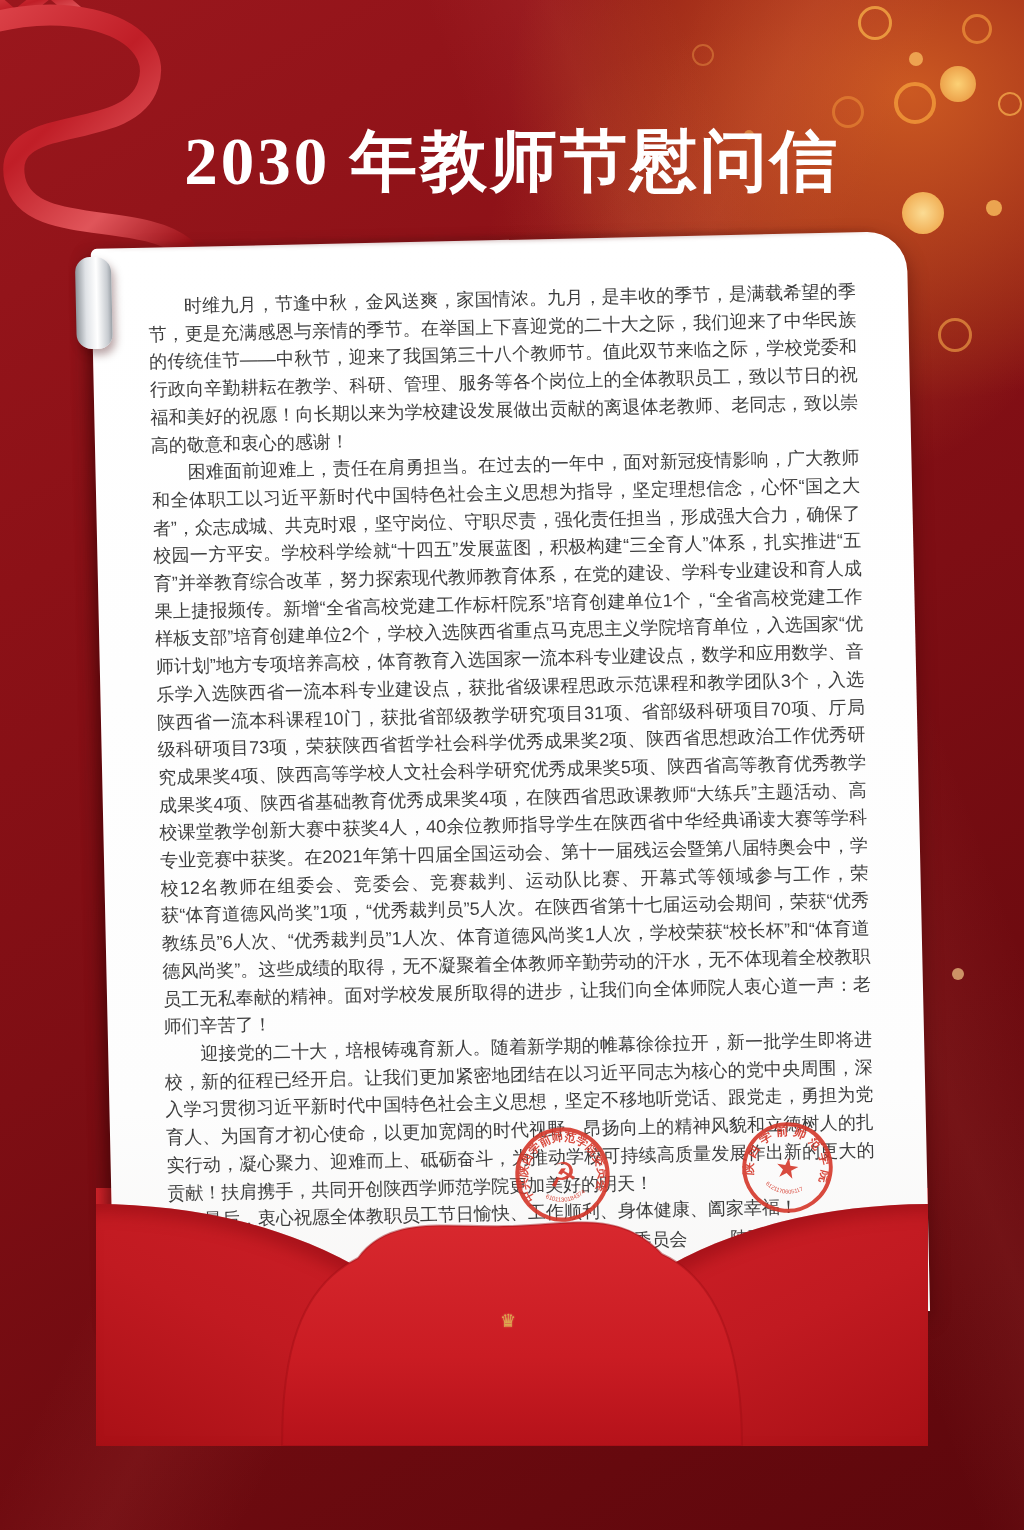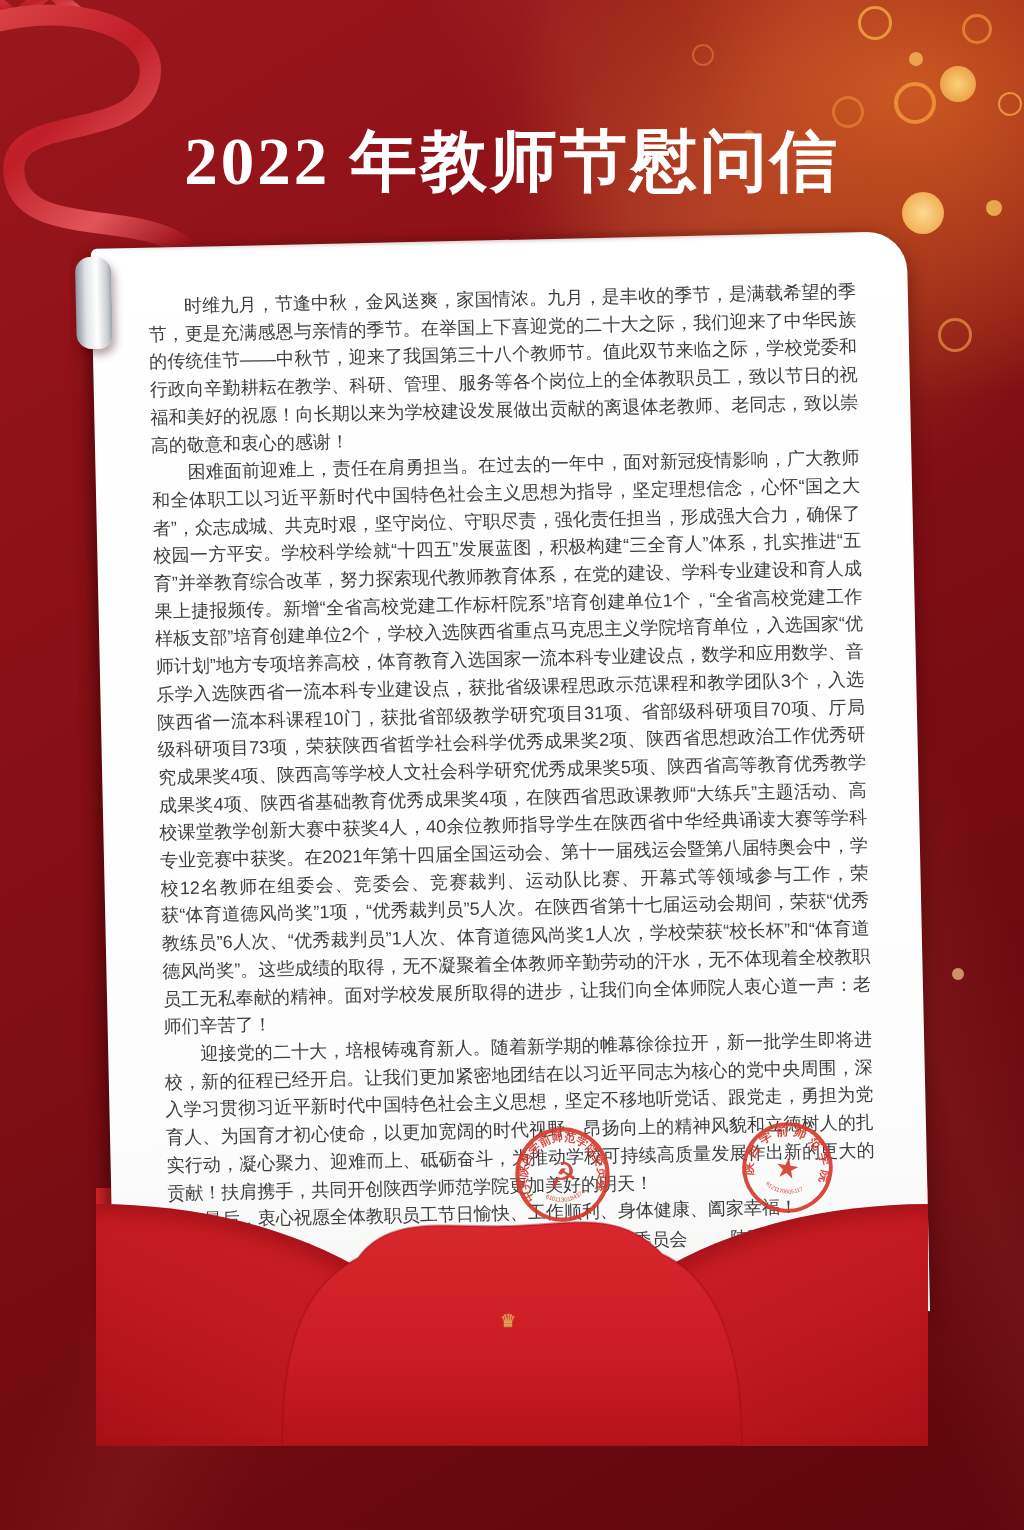--- a/index.html
+++ b/index.html
@@ -89,21 +89,21 @@
         <stop offset="0" stop-color="#e24a50"></stop>
           <stop offset=".45" stop-color="#c01e27"></stop>
         <stop offset=".75" stop-color="#e0555a"></stop>
           <stop offset="1" stop-color="#9c1118"></stop>
       </linearGradient>
     </defs>
     <path d="M 10,8 L 45,38 L 80,10 L 118,42" fill="none" stroke="url(#ribGrad)" stroke-width="14" stroke-linejoin="round"></path>
     <path d="M -20,60 C 70,10 200,40 178,105 C 158,165 30,130 45,200 C 58,258 170,230 215,268" fill="none" stroke="url(#ribGrad)" stroke-width="21" stroke-linecap="round"></path>
   </svg>
 
-  <h1 class="title">2022 年教师节慰问信</h1>
+  <h1 class="title">2030 年教师节慰问信</h1>
 
   <div class="env-back"></div>
 
   <div class="paper">
     <div class="paper-edge"></div>
     <div class="curl"></div>
     <div class="letter-body">
       <p>时维九月，节逢中秋，金风送爽，家国情浓。九月，是丰收的季节，是满载希望的季节，更是充满感恩与亲情的季节。在举国上下喜迎党的二十大之际，我们迎来了中华民族的传统佳节——中秋节，迎来了我国第三十八个教师节。值此双节来临之际，学校党委和行政向辛勤耕耘在教学、科研、管理、服务等各个岗位上的全体教职员工，致以节日的祝福和美好的祝愿！向长期以来为学校建设发展做出贡献的离退体老教师、老同志，致以崇高的敬意和衷心的感谢！</p>
       <p>困难面前迎难上，责任在肩勇担当。在过去的一年中，面对新冠疫情影响，广大教师和全体职工以习近平新时代中国特色社会主义思想为指导，坚定理想信念，心怀“国之大者”，众志成城、共克时艰，坚守岗位、守职尽责，强化责任担当，形成强大合力，确保了校园一方平安。学校科学绘就“十四五”发展蓝图，积极构建“三全育人”体系，扎实推进“五育”并举教育综合改革，努力探索现代教师教育体系，在党的建设、学科专业建设和育人成果上捷报频传。新增“全省高校党建工作标杆院系”培育创建单位1个，“全省高校党建工作样板支部”培育创建单位2个，学校入选陕西省重点马克思主义学院培育单位，入选国家“优师计划”地方专项培养高校，体育教育入选国家一流本科专业建设点，数学和应用数学、音乐学入选陕西省一流本科专业建设点，获批省级课程思政示范课程和教学团队3个，入选陕西省一流本科课程10门，获批省部级教学研究项目31项、省部级科研项目70项、厅局级科研项目73项，荣获陕西省哲学社会科学优秀成果奖2项、陕西省思想政治工作优秀研究成果奖4项、陕西高等学校人文社会科学研究优秀成果奖5项、陕西省高等教育优秀教学成果奖4项、陕西省基础教育优秀成果奖4项，在陕西省思政课教师“大练兵”主题活动、高校课堂教学创新大赛中获奖4人，40余位教师指导学生在陕西省中华经典诵读大赛等学科专业竞赛中获奖。在2021年第十四届全国运动会、第十一届残运会暨第八届特奥会中，学校12名教师在组委会、竞委会、竞赛裁判、运动队比赛、开幕式等领域参与工作，荣获“体育道德风尚奖”1项，“优秀裁判员”5人次。在陕西省第十七届运动会期间，荣获“优秀教练员”6人次、“优秀裁判员”1人次、体育道德风尚奖1人次，学校荣获“校长杯”和“体育道德风尚奖”。这些成绩的取得，无不凝聚着全体教师辛勤劳动的汗水，无不体现着全校教职员工无私奉献的精神。面对学校发展所取得的进步，让我们向全体师院人衷心道一声：老师们辛苦了！</p>
       <p>迎接党的二十大，培根铸魂育新人。随着新学期的帷幕徐徐拉开，新一批学生即将进校，新的征程已经开启。让我们更加紧密地团结在以习近平同志为核心的党中央周围，深入学习贯彻习近平新时代中国特色社会主义思想，坚定不移地听党话、跟党走，勇担为党育人、为国育才初心使命，以更加宽阔的时代视野、昂扬向上的精神风貌和立德树人的扎实行动，凝心聚力、迎难而上、砥砺奋斗，为推动学校可持续高质量发展作出新的更大的贡献！扶肩携手，共同开创陕西学师范学院更加美好的明天！</p>

